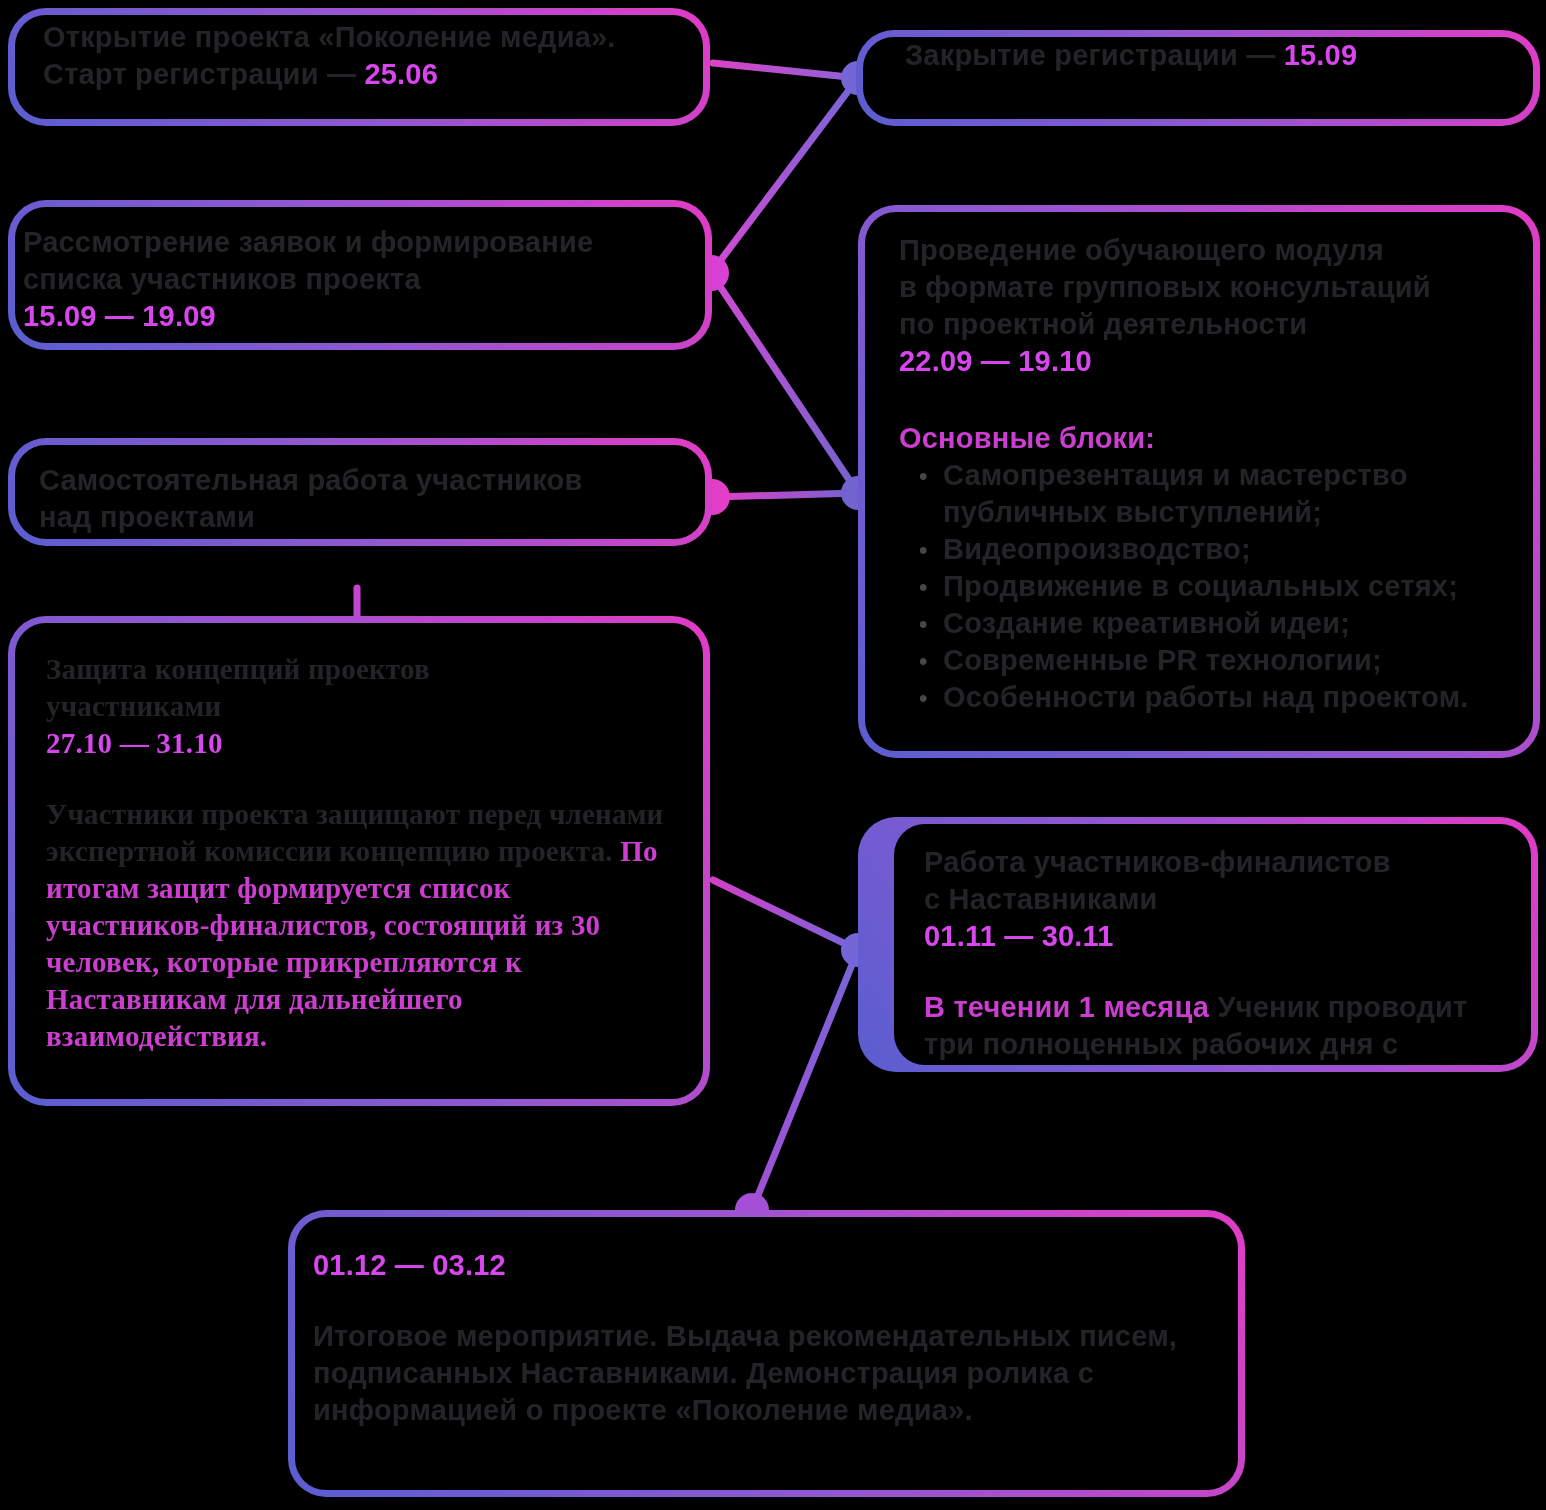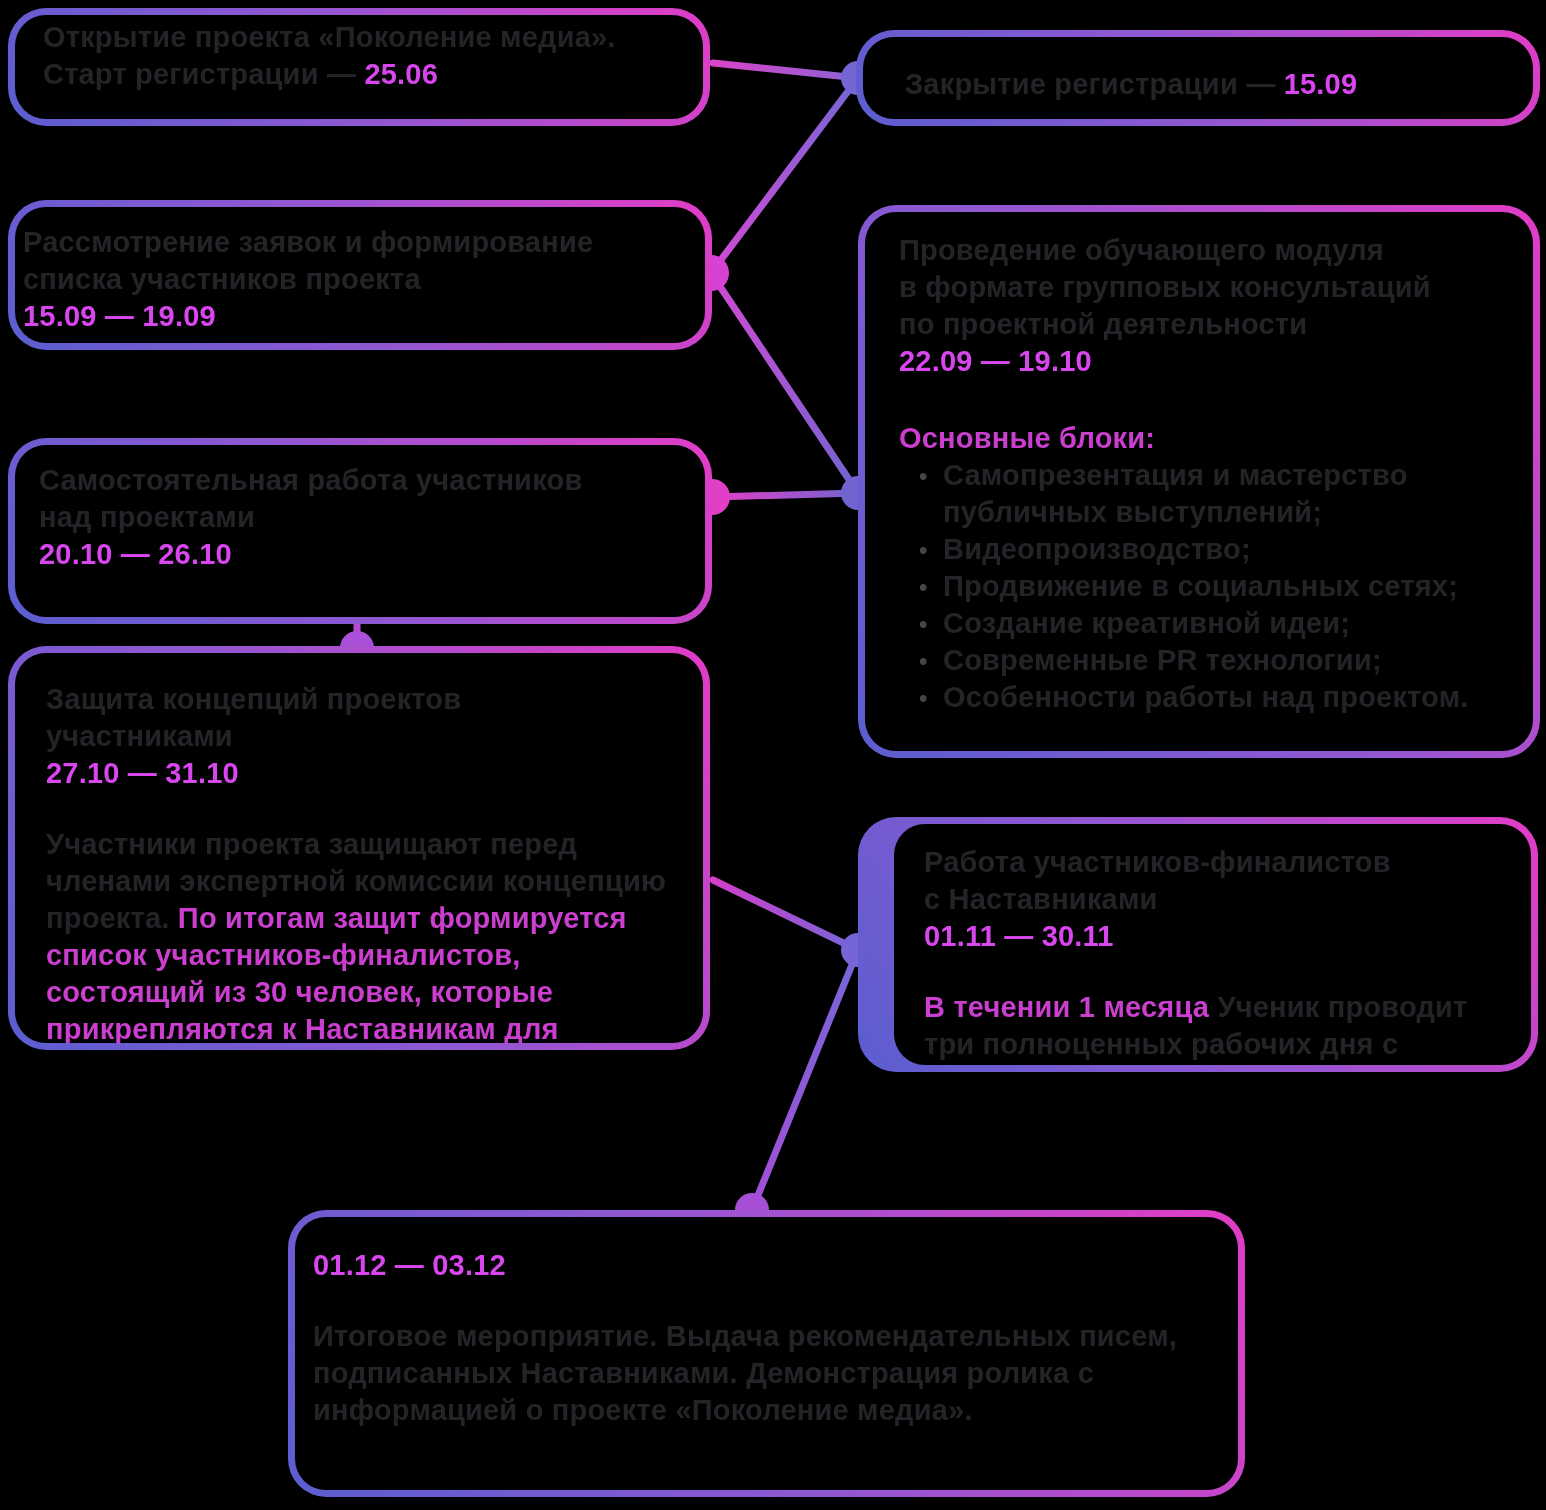--- a/index.html
+++ b/index.html
@@ -104,21 +104,21 @@
   </svg>
 
   <div class="gbox" style="left:8px;top:8px;width:702px;height:118px;">
     <div class="gbox-inner" style="padding:4px 28px;">
       <div class="t">Открытие проекта «Поколение медиа».</div>
       <div class="t"><span>Старт регистрации — </span><span class="date">25.06</span></div>
     </div>
   </div>
 
   <div class="gbox" style="left:856px;top:30px;width:684px;height:96px;">
-    <div class="gbox-inner" style="display:flex;align-items:flex-end;padding:16px 42px;">
+    <div class="gbox-inner" style="display:flex;align-items:flex-start;padding:0 42px;">
       <div class="t"><span>Закрытие регистрации — </span><span class="date">15.09</span></div>
     </div>
   </div>
 
   <div class="gbox" style="left:8px;top:200px;width:704px;height:150px;">
     <div class="gbox-inner" style="padding:17px 8px;">
       <div class="t">Рассмотрение заявок и формирование</div>
       <div class="t">списка участников проекта</div>
       <div class="t date">15.09 — 19.09</div>
     </div>
@@ -135,29 +135,29 @@
         <li>Самопрезентация и мастерство публичных выступлений;</li>
         <li>Видеопроизводство;</li>
         <li>Продвижение в социальных сетях;</li>
         <li>Создание креативной идеи;</li>
         <li>Современные PR технологии;</li>
         <li>Особенности работы над проектом.</li>
       </ul>
     </div>
   </div>
 
-  <div class="gbox" style="left:8px;top:438px;width:704px;height:186px;">
+  <div class="gbox" style="left:8px;top:438px;width:704px;height:108px;">
     <div class="gbox-inner" style="padding:17px 24px;">
       <div class="t">Самостоятельная работа участников</div>
       <div class="t">над проектами</div>
       <div class="t date">20.10 — 26.10</div>
     </div>
   </div>
 
-  <div class="gbox" style="left:8px;top:646px;width:702px;height:404px;">
+  <div class="gbox" style="left:8px;top:616px;width:702px;height:490px;font-family:Liberation Serif, serif;">
     <div class="gbox-inner" style="padding:28px 28px 0 31px;">
       <div class="t">Защита концепций проектов</div>
       <div class="t">участниками</div>
       <div class="t date">27.10 — 31.10</div>
       <div class="t para"><span>Участники проекта защищают перед членами экспертной комиссии концепцию проекта. </span><span class="pink">По итогам защит формируется список участников-финалистов, состоящий из 30 человек, которые прикрепляются к Наставникам для дальнейшего взаимодействия.</span></div>
     </div>
   </div>
 
   <div class="gbox" style="left:858px;top:817px;width:680px;height:255px;padding-left:36px;">
     <div class="gbox-inner" style="padding:20px 26px 20px 30px;">

